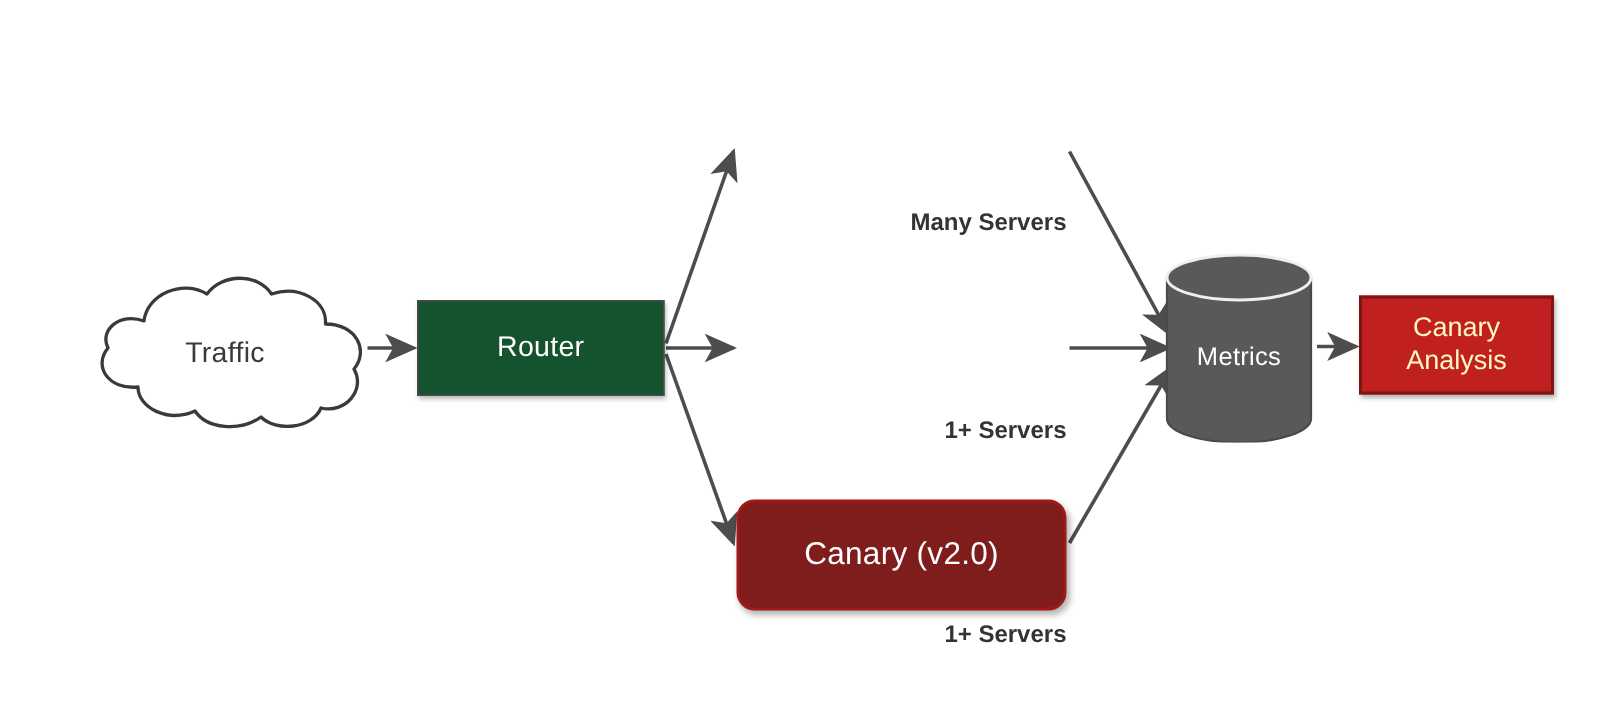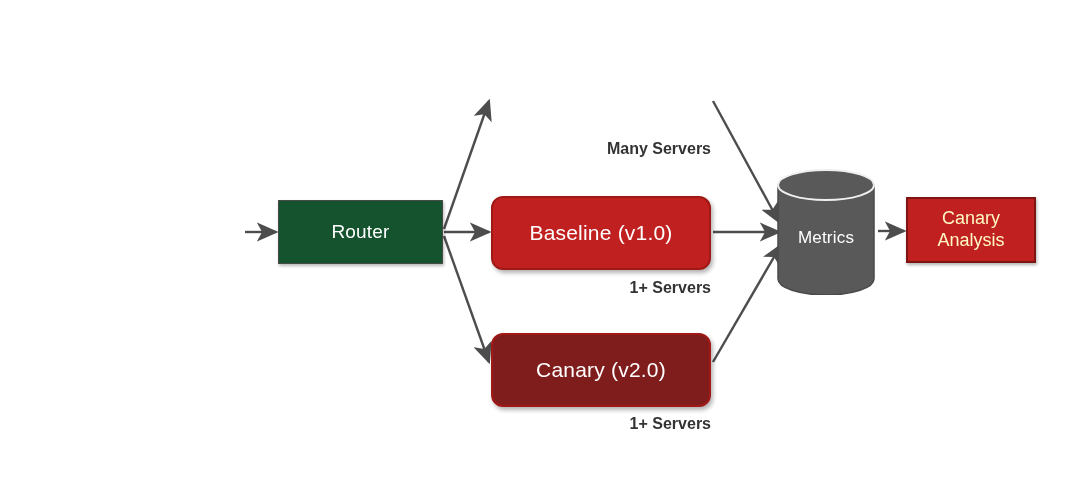--- a/index.html
+++ b/index.html
@@ -174,30 +174,43 @@
 
     <line x1="713" y1="101" x2="779" y2="222" stroke="#4d4d4d" stroke-width="2.4" marker-end="url(#arrowhead)"></line>
 
     <line x1="713" y1="232" x2="779" y2="232" stroke="#4d4d4d" stroke-width="2.4" marker-end="url(#arrowhead)"></line>
 
     <line x1="713" y1="362" x2="781" y2="245" stroke="#4d4d4d" stroke-width="2.4" marker-end="url(#arrowhead)"></line>
 
     <line x1="878" y1="231" x2="904" y2="231" stroke="#4d4d4d" stroke-width="2.4" marker-end="url(#arrowhead)"></line>
   </svg>
 
+  <div class="node" id="traffic-cloud">
+    <svg width="212" height="114" viewBox="0 0 212 114" xmlns="http://www.w3.org/2000/svg">
+      <path d="M52 36
+               C 54 18, 78 8, 94 18
+               C 104 4, 128 4, 137 18
+               C 155 12, 174 22, 173 38
+               C 194 38, 202 56, 192 68
+               C 200 82, 186 98, 170 94
+               C 164 108, 140 110, 130 100
+               C 116 110, 94 108, 86 96
+               C 68 104, 48 94, 48 80
+               C 28 82, 18 66, 28 54
+               C 22 42, 36 30, 52 36 Z" fill="#ffffff" stroke="#3a3a3a" stroke-width="2.2" stroke-linejoin="round"></path>
+    </svg>
+    <span class="cloud-label">Traffic</span>
+  </div>
 
   <div class="node" id="router-node">
     <span>Router</span>
   </div>
 
   <div class="caption" id="production-caption">Many Servers</div>
 
-  <div class="node svc" id="baseline-node">
-    <span>Baseline (v1.0)</span>
-  </div>
   <div class="caption" id="baseline-caption">1+ Servers</div>
 
   <div class="node svc" id="canary-node">
     <span>Canary (v2.0)</span>
   </div>
   <div class="caption" id="canary-caption">1+ Servers</div>
 
   <div class="node" id="metrics-node">
     <svg width="100" height="126" viewBox="0 0 100 126" xmlns="http://www.w3.org/2000/svg">
       <path d="M2 16 L2 110 A 48 16 0 0 0 98 110 L98 16 Z" fill="#595959" stroke="#4a4a4a" stroke-width="1.5"></path>

